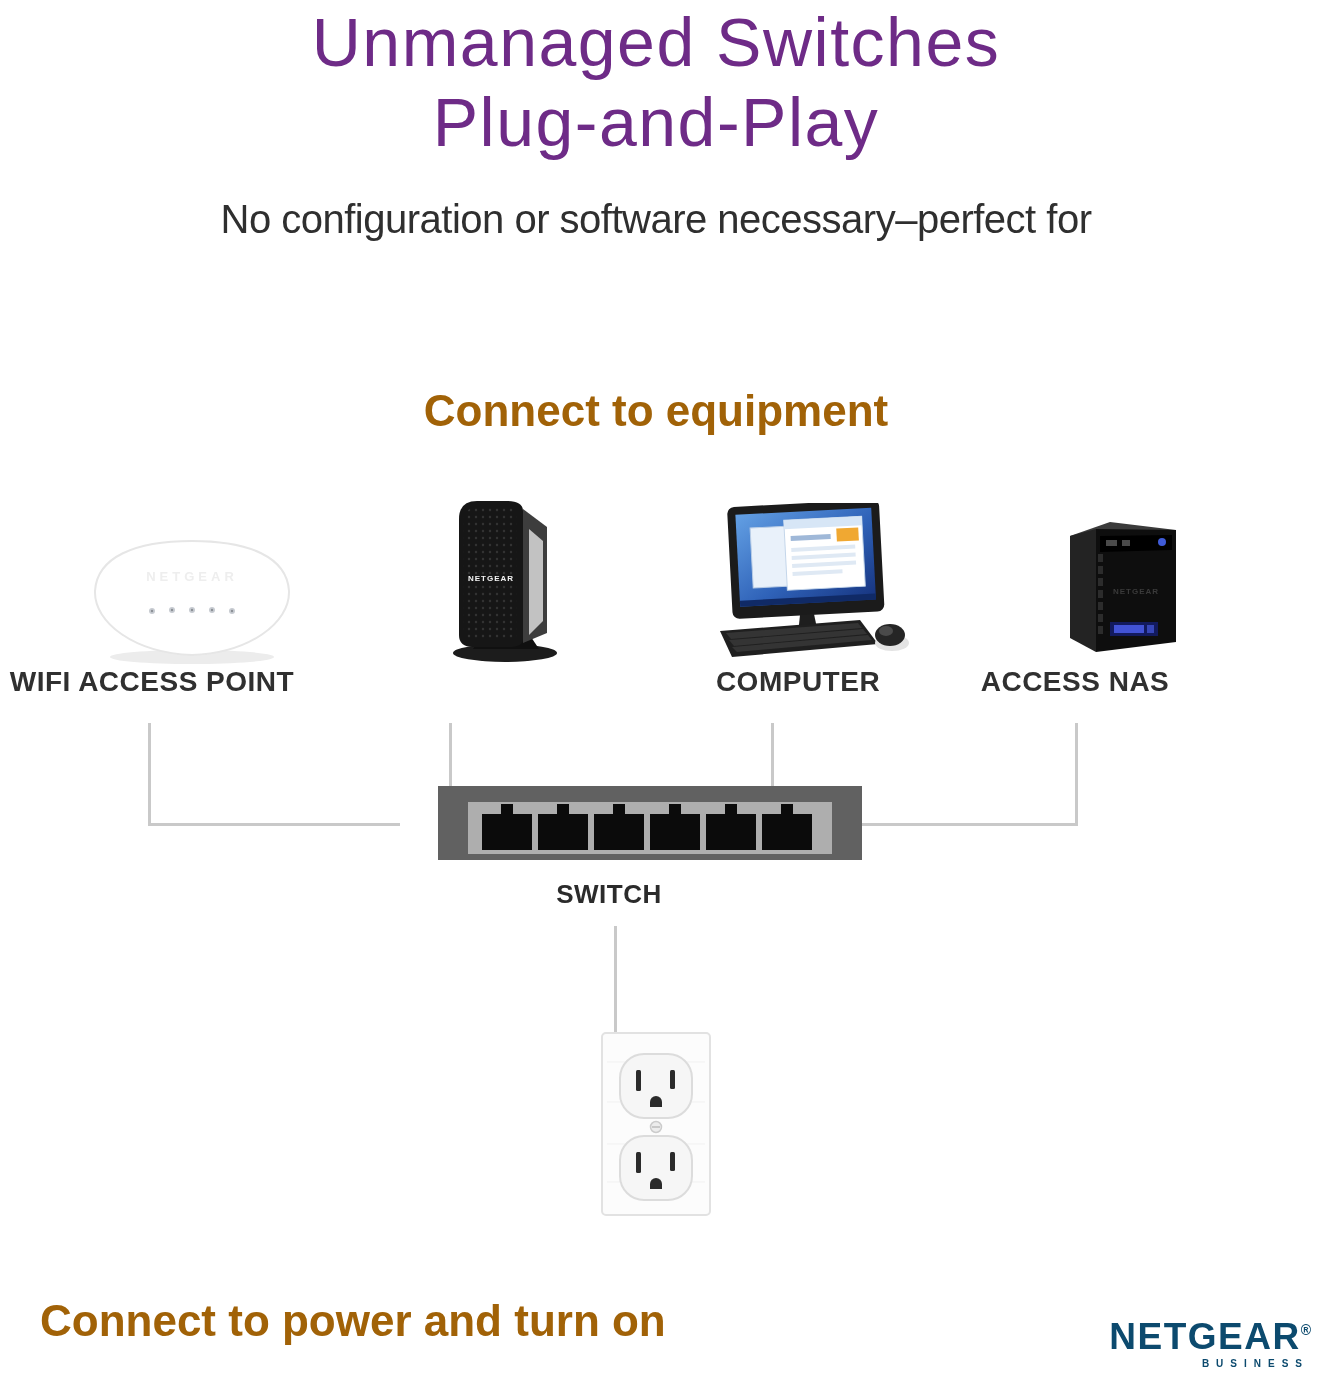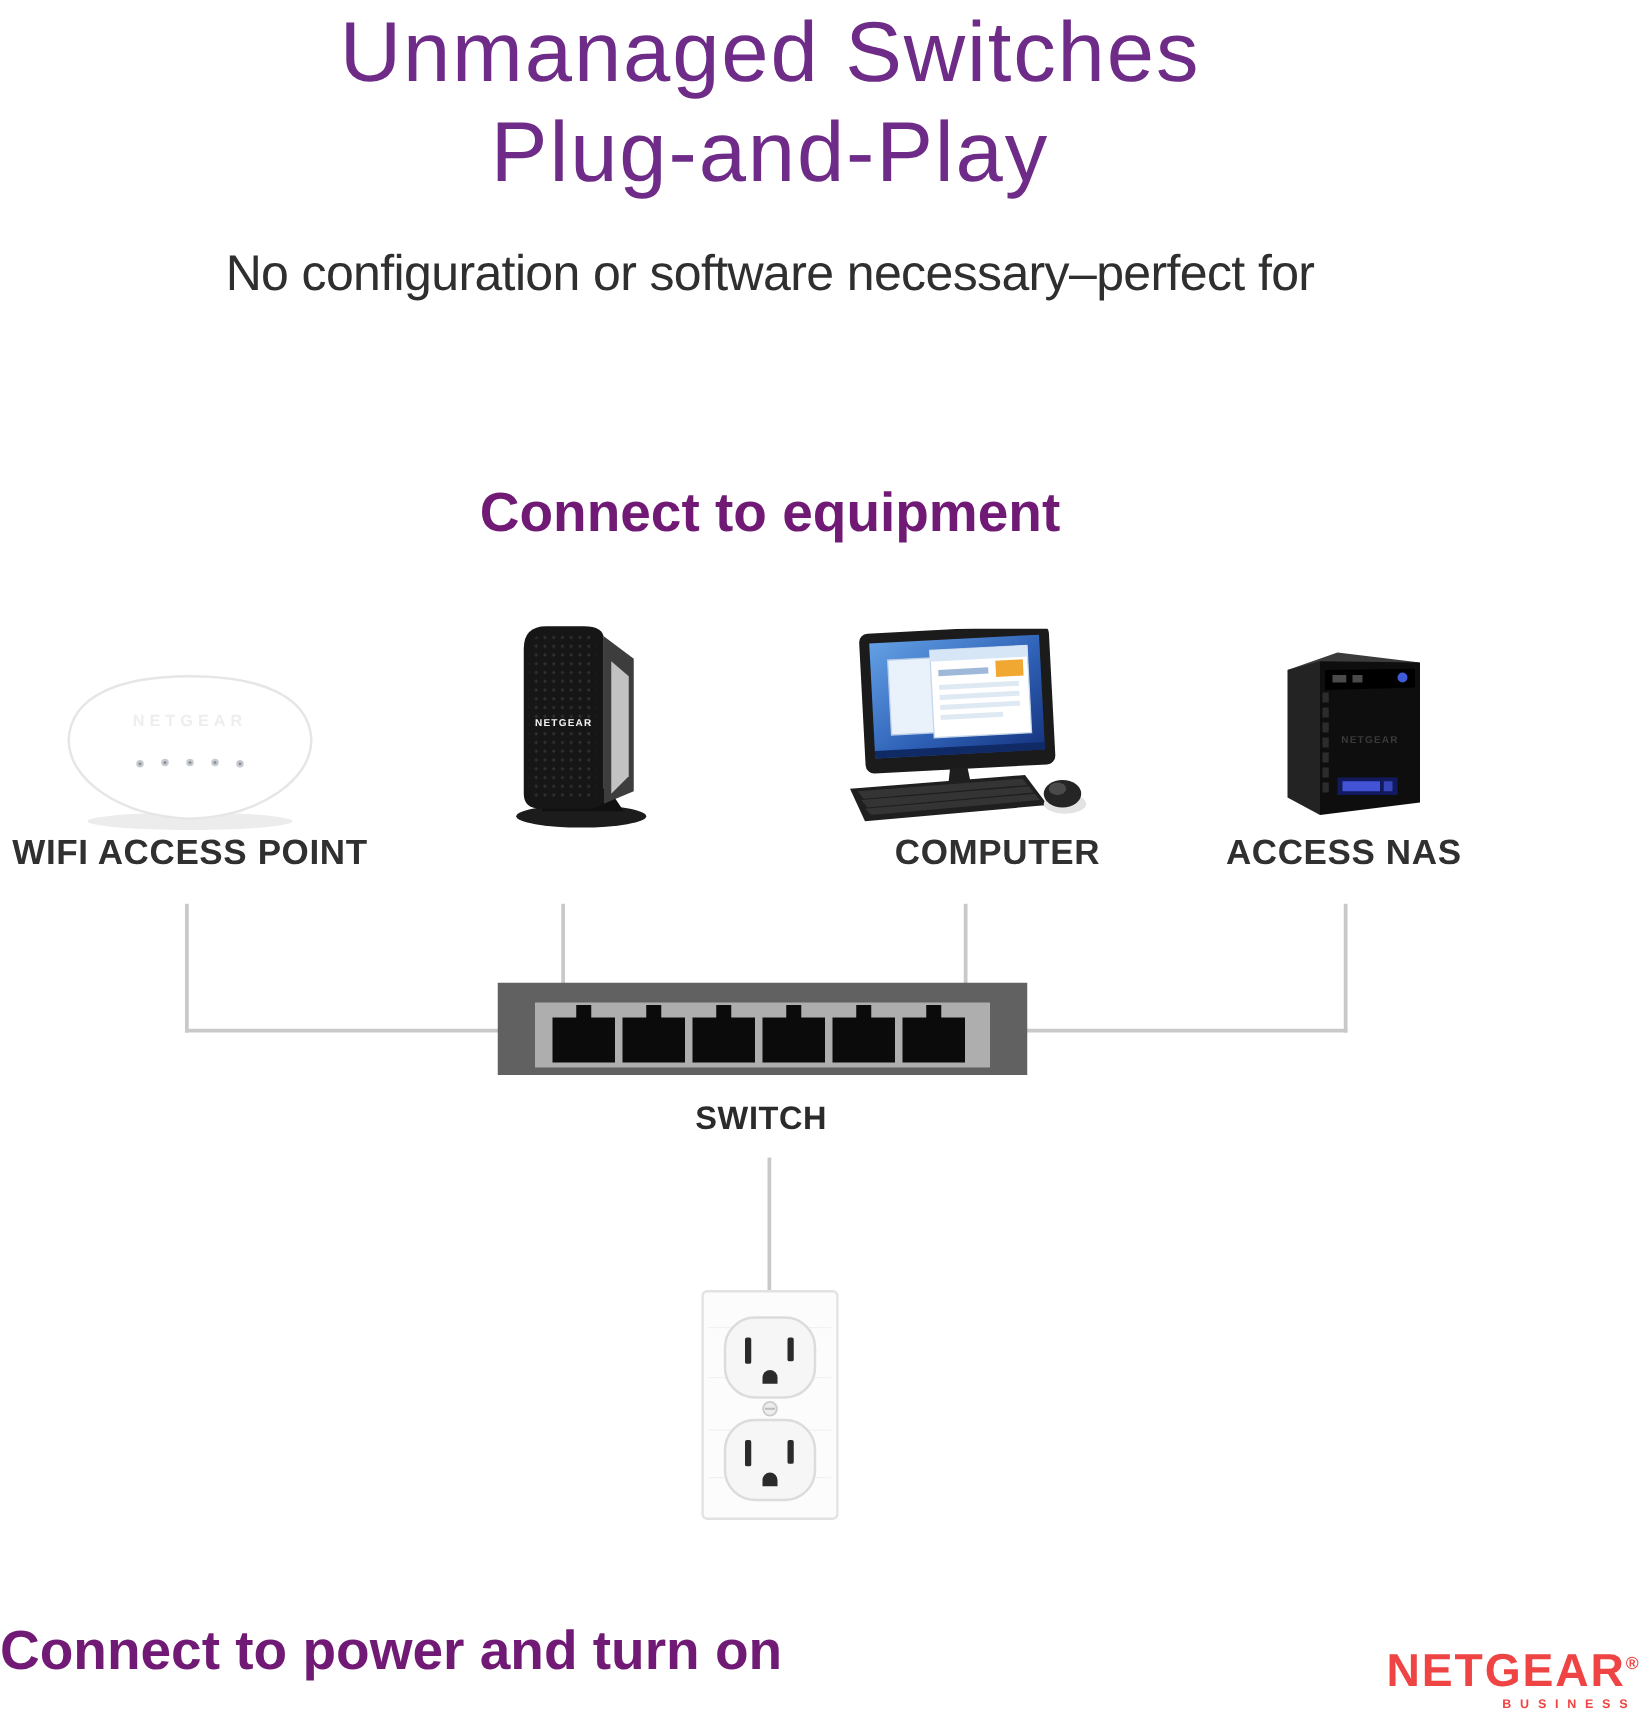--- a/index.html
+++ b/index.html
@@ -1,43 +1,43 @@
 <!DOCTYPE html>
 <html><head>
 <meta charset="utf-8">
 <style>
   html,body{margin:0;padding:0;background:#ffffff;}
   .page{
     position:relative;width:1319px;height:1378px;background:#ffffff;overflow:hidden;
     font-family:"Liberation Sans", sans-serif;
   }
-  .abs{position:absolute;}
+  .abs{position:absolute;padding-left:40px;}
   .center-col{left:0;width:1232px;text-align:center;}
   .main-title{
     top:2px;color:#6e2b87;font-size:68px;line-height:80px;font-weight:300;letter-spacing:1.5px;
   }
   .subtitle{
     top:190px;color:#2f2f2f;font-size:40px;line-height:59px;font-weight:300;letter-spacing:-0.5px;
   }
   .section-title{
-    color:#701a75;font-weight:bold;font-size:44px;line-height:50px;letter-spacing:0;
+    color:#a16207;font-weight:bold;font-size:44px;line-height:50px;letter-spacing:0;
   }
   .equip-title{top:386px;}
   .power-title{top:1296px;left:0;width:1220px;text-align:left;}
   .device-label{
     position:absolute;top:666px;width:320px;text-align:center;
     color:#303030;font-weight:bold;font-size:28px;letter-spacing:0.5px;
   }
   .switch-label{
     position:absolute;top:879px;left:459px;width:300px;text-align:center;
     color:#2b2b2b;font-weight:bold;font-size:26px;letter-spacing:0.5px;
   }
   .cline{position:absolute;background:#c9c9c9;}
   .logo{
-    position:absolute;top:1320px;right:8px;text-align:right;color:#ef4444;
+    position:absolute;top:1320px;right:8px;text-align:right;color:#0c4a6e;
   }
   .logo .word{font-size:37px;font-weight:bold;letter-spacing:1.5px;line-height:34px;}
   .logo .reg{font-size:14px;font-weight:bold;vertical-align:14px;letter-spacing:0;}
   .logo .division{font-size:10px;font-weight:bold;letter-spacing:7px;margin-top:4px;margin-right:2px;}
   svg{display:block;}
 </style>
 </head>
 <body>
 
 <div class="page">

